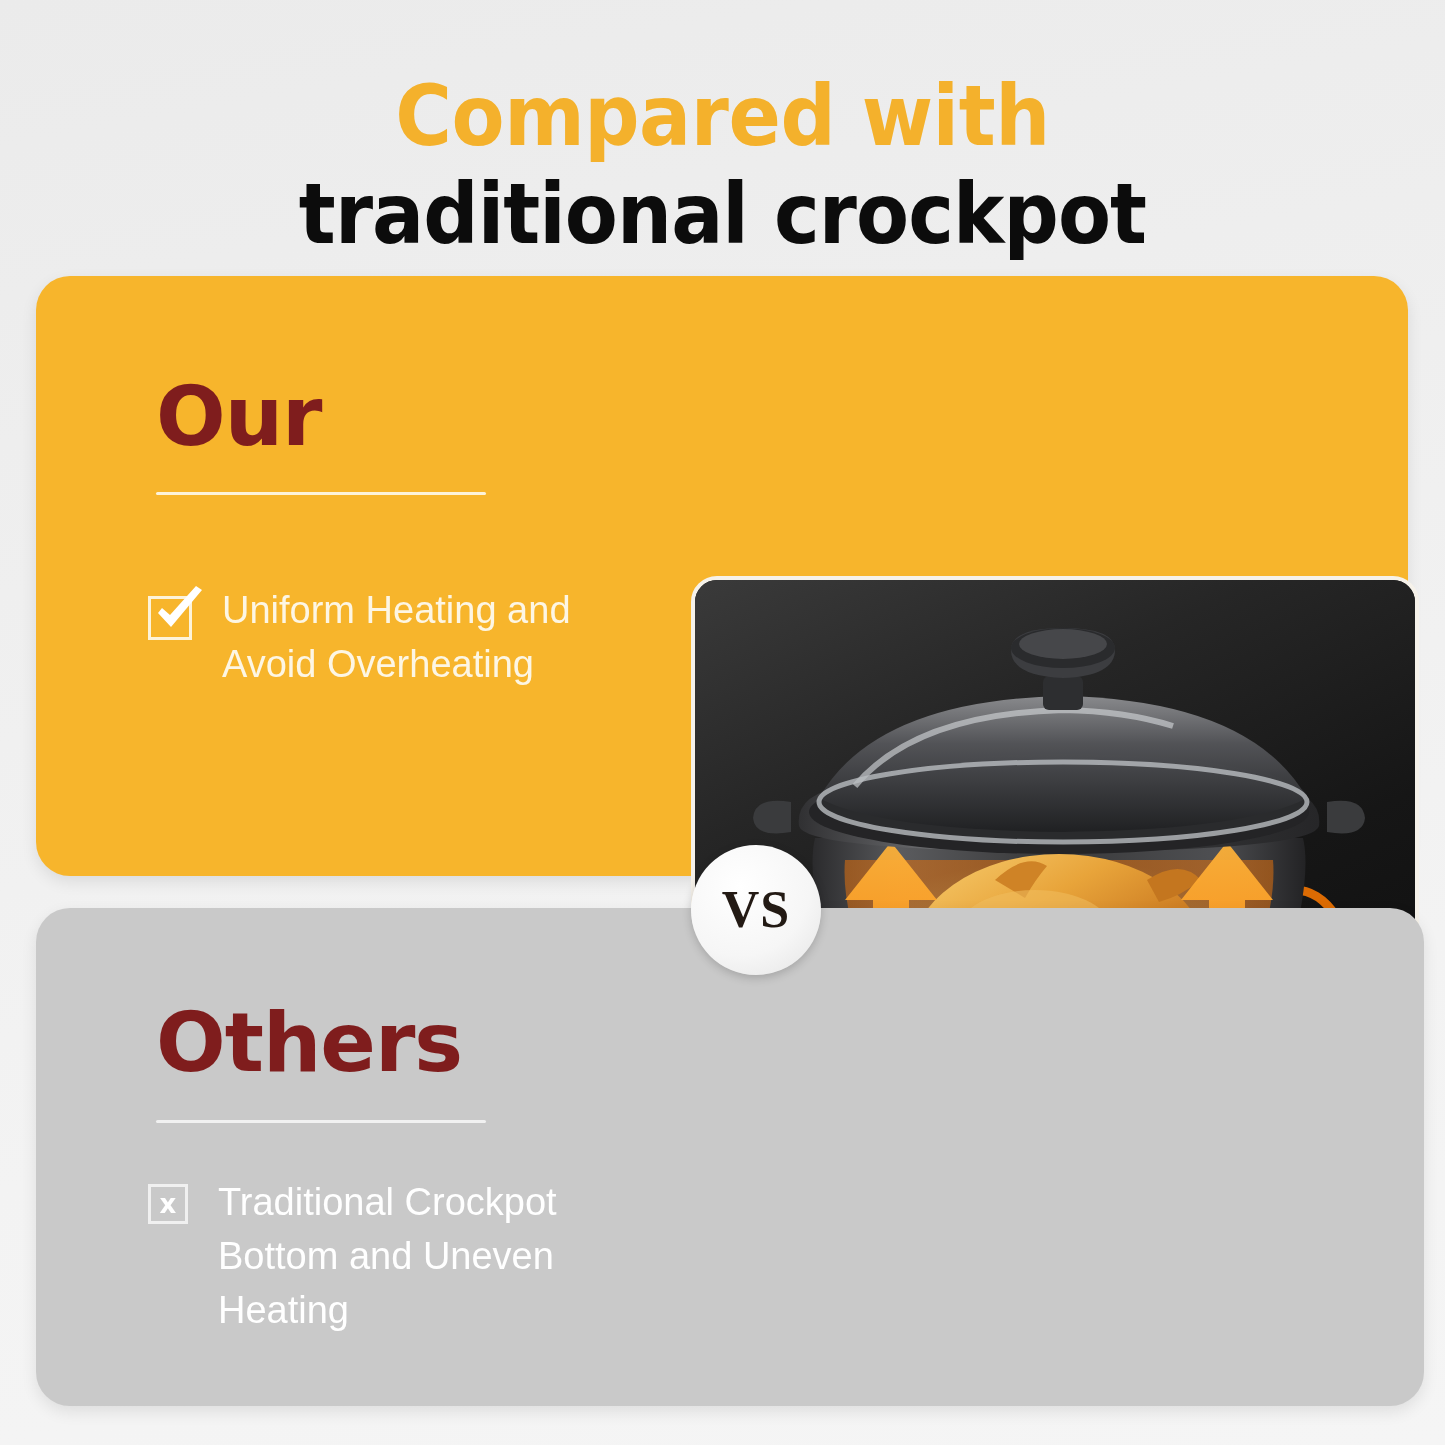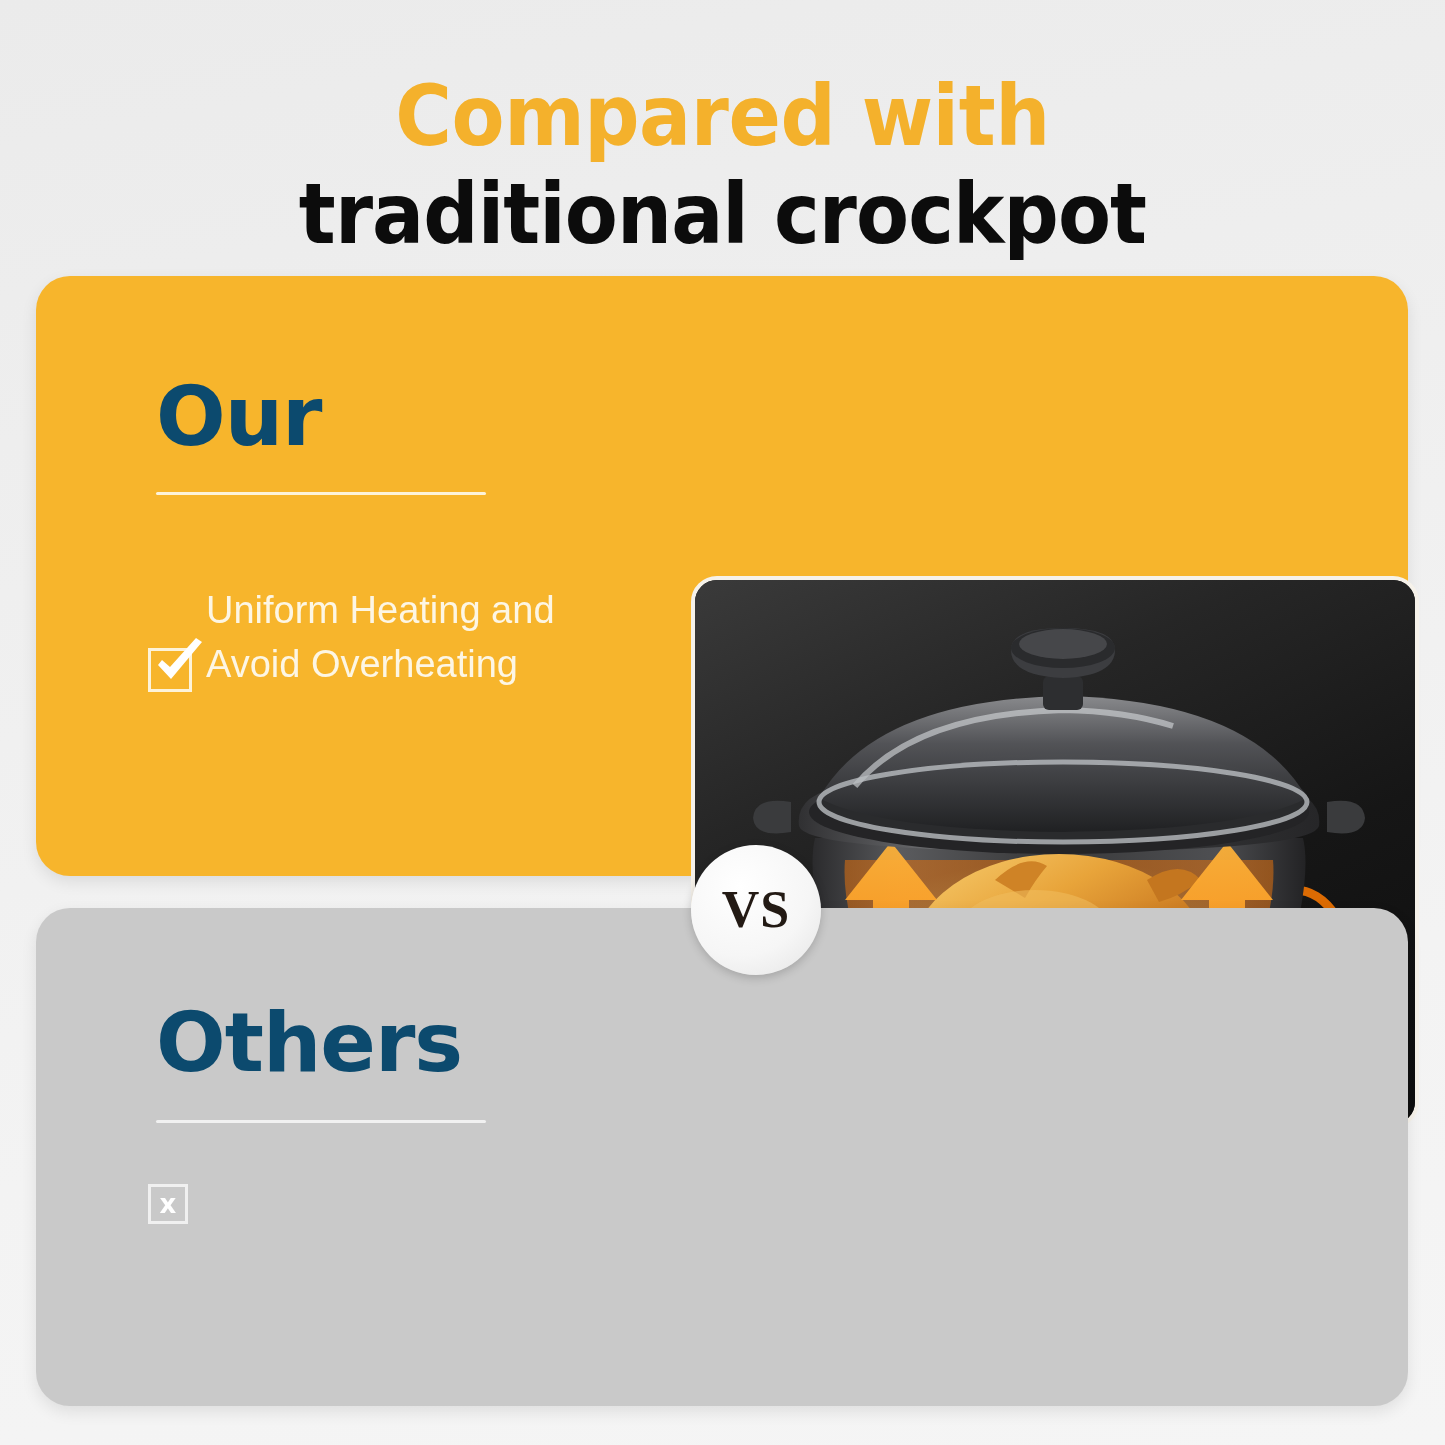--- a/index.html
+++ b/index.html
@@ -62,36 +62,37 @@
     width: 1372px;
     height: 600px;
     background: #f7b52c;
   }
   .panel-others {
     left: 36px;
     top: 908px;
     width: 1372px;
     height: 498px;
     background: #c9c9c9;
+    padding-left: 16px;
   }
 
   
   .side {
     position: absolute;
     left: 104px;
     top: 0;
     width: 500px;
     height: 100%;
   }
   .panel-title {
     position: absolute;
     left: 16px;
     font-size: 82px;
     font-weight: 700;
-    color: #0c4a6e;
+    color: #7f1d1d;
     letter-spacing: -1px;
     line-height: 1;
     font-family: "DejaVu Sans", sans-serif;
   }
   .our-title { top: 100px; }
   .others-title { top: 94px; }
 
   .rule {
     position: absolute;
     left: 16px;
@@ -103,22 +104,22 @@
   .others-rule {
     top: 212px;
     width: 330px;
     background: #f1f1f1;
   }
 
   .bullet {
     position: absolute;
     left: 8px;
     display: flex;
-    align-items: flex-end;
-    gap: 10px;
+    align-items: flex-start;
+    gap: 26px;
   }
   .our-bullet { top: 308px; }
   .others-bullet { top: 268px; }
 
   
   .icon-check {
     position: relative;
     flex: 0 0 auto;
     width: 48px;
     height: 48px;
@@ -358,18 +359,19 @@
 
     <div class="side">
       <div class="panel-title others-title">Others</div>
       <div class="rule others-rule"></div>
 
       <div class="bullet others-bullet">
         <span class="icon-x">
           <span class="box"></span>
           <span class="xmark">x</span>
         </span>
+        <span class="bullet-text">Traditional Crockpot Bottom and Uneven Heating</span>
       </div>
     </div>
 
   </div>
 
 </div>
 
 </body></html>

